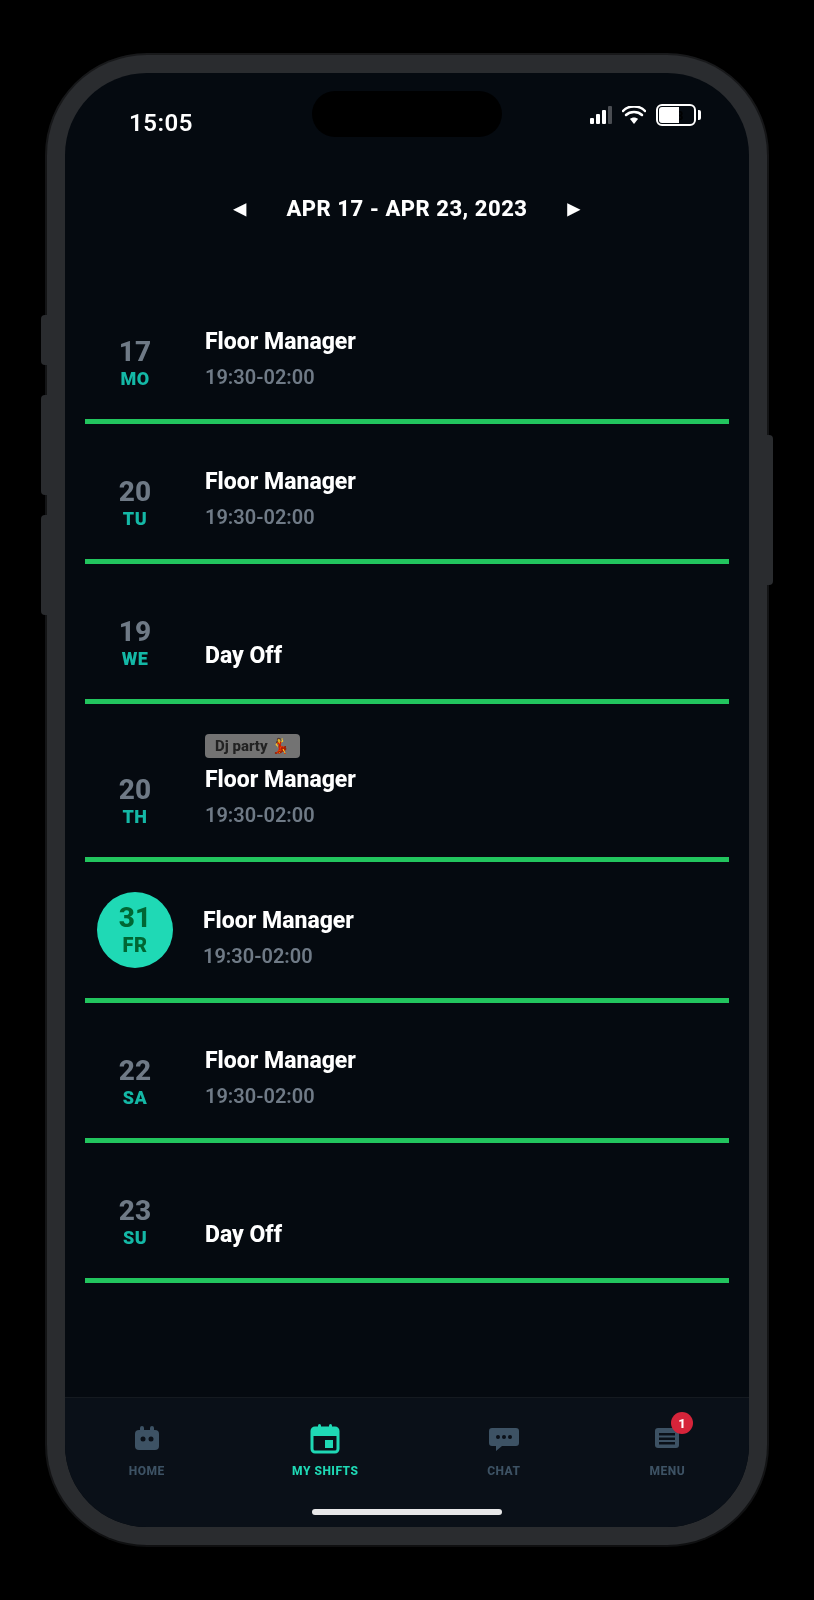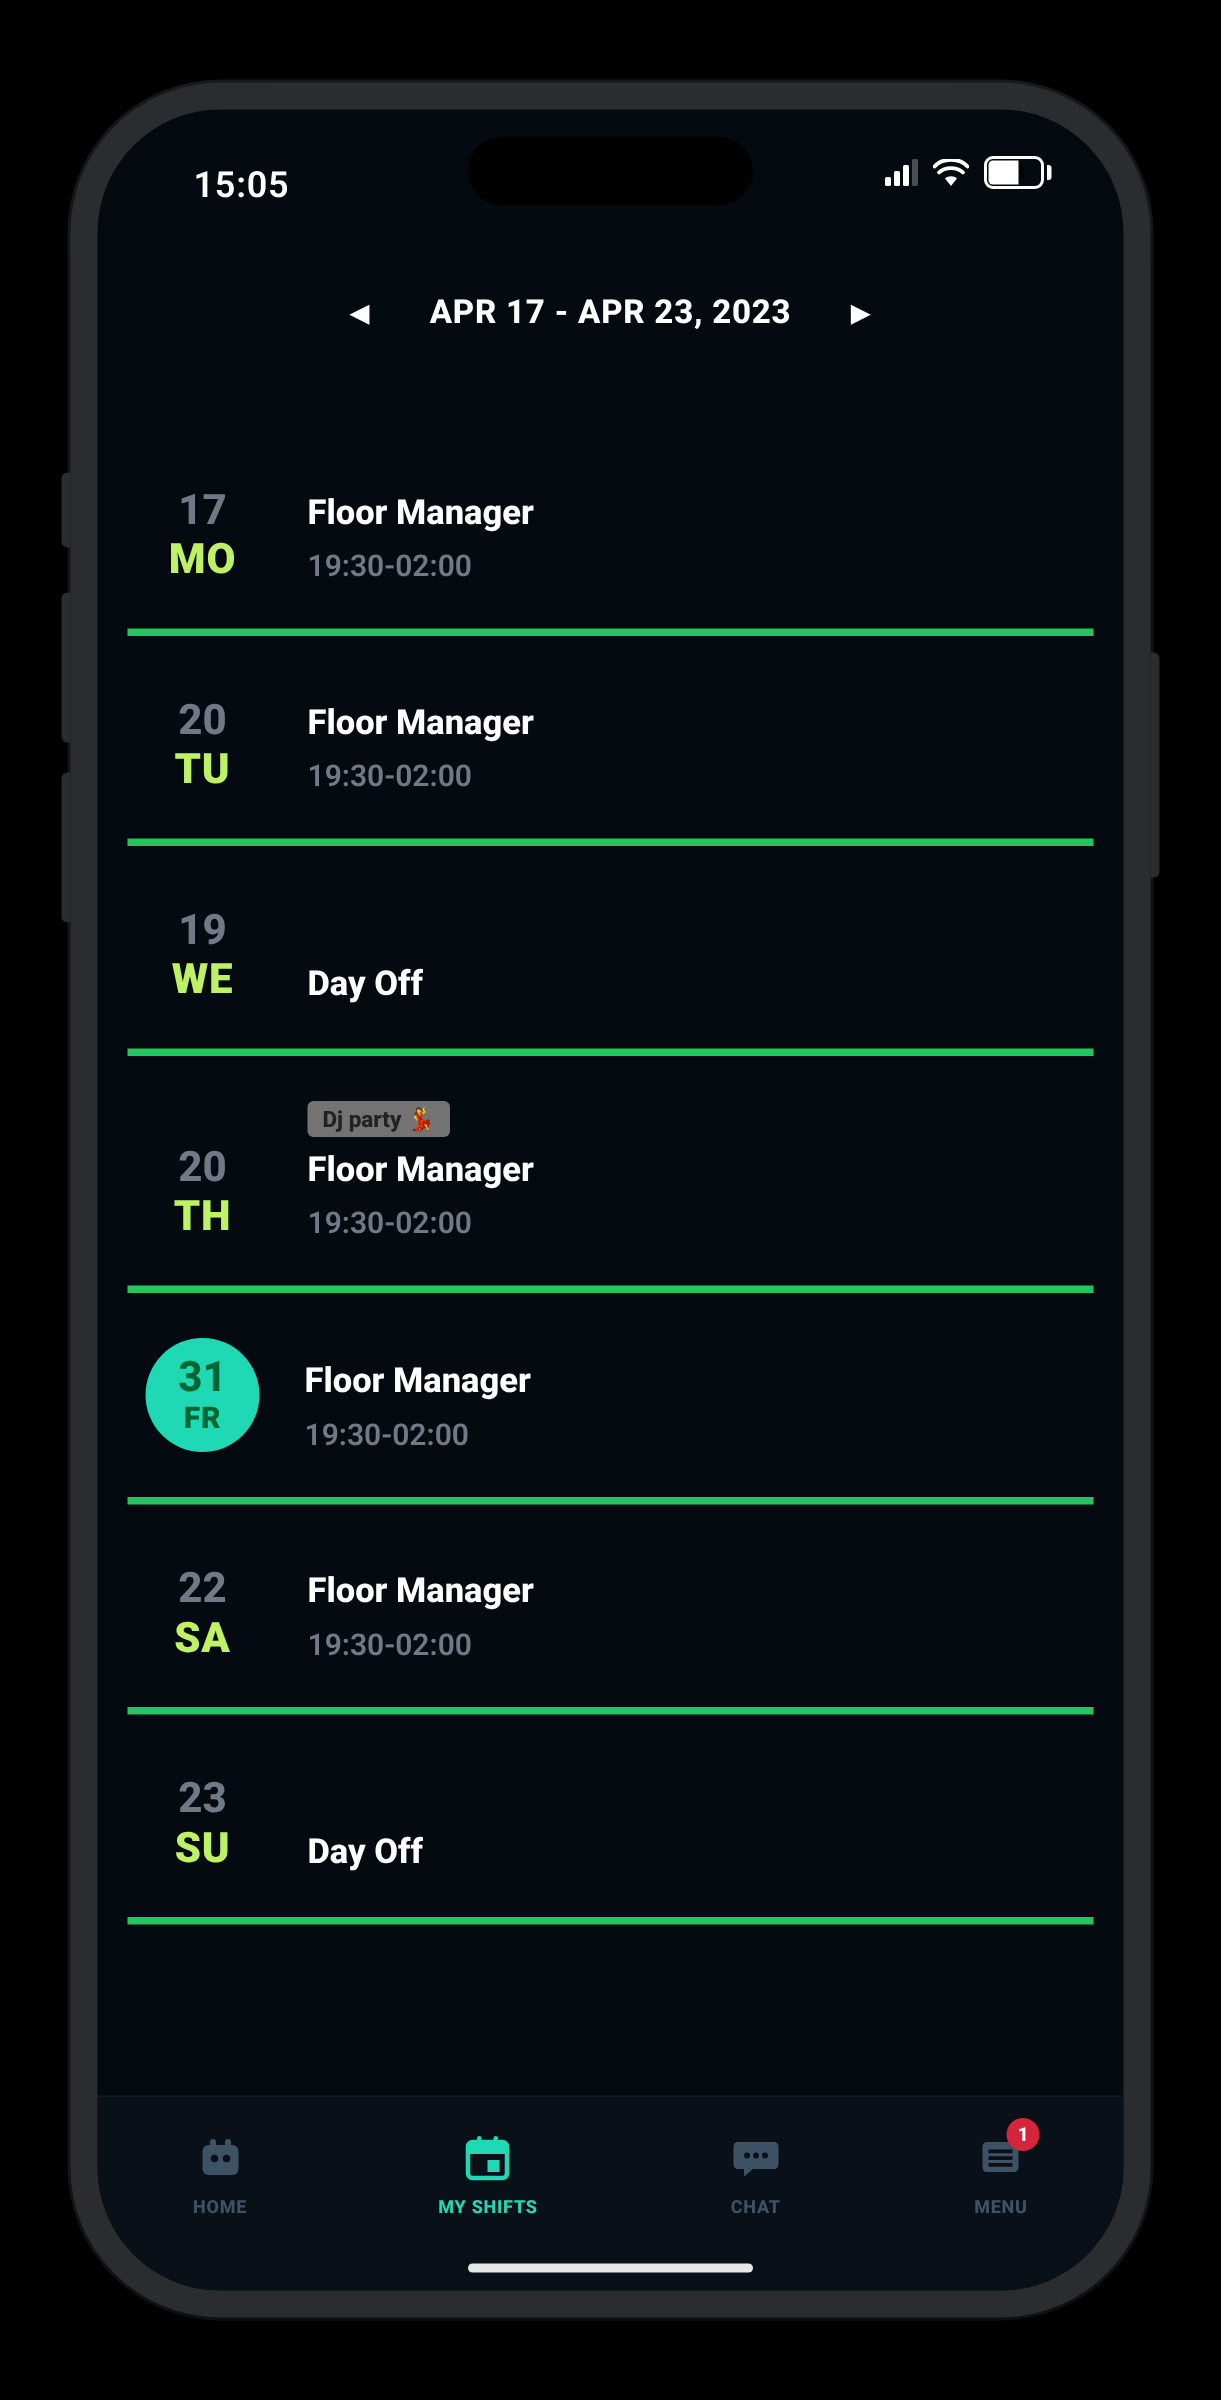--- a/index.html
+++ b/index.html
@@ -122,21 +122,21 @@
   }
   .day-col {
     width: 80px;
     text-align:center;
     flex-shrink:0;
   }
   .day-num {
     font-size: 28px; font-weight: 800; color: #6f7a86; line-height:1.1;
   }
   .day-abbr {
-    font-size: 28px; font-weight: 900; color: #bef264; letter-spacing:0.5px;
+    font-size: 18px; font-weight: 900; color: #14b8a6; letter-spacing:0.5px;
   }
   .day-col.today {
     background: #1fd9b5; border-radius: 50%; width: 76px; height:76px;
     display:flex; flex-direction:column; align-items:center; justify-content:center;
     margin-left: 2px;
   }
   .day-col.today .day-num { color:#063; }
   .day-col.today .day-abbr { color:#063; font-size:20px; }
   .shift-info { flex:1; }
   .shift-badge {

